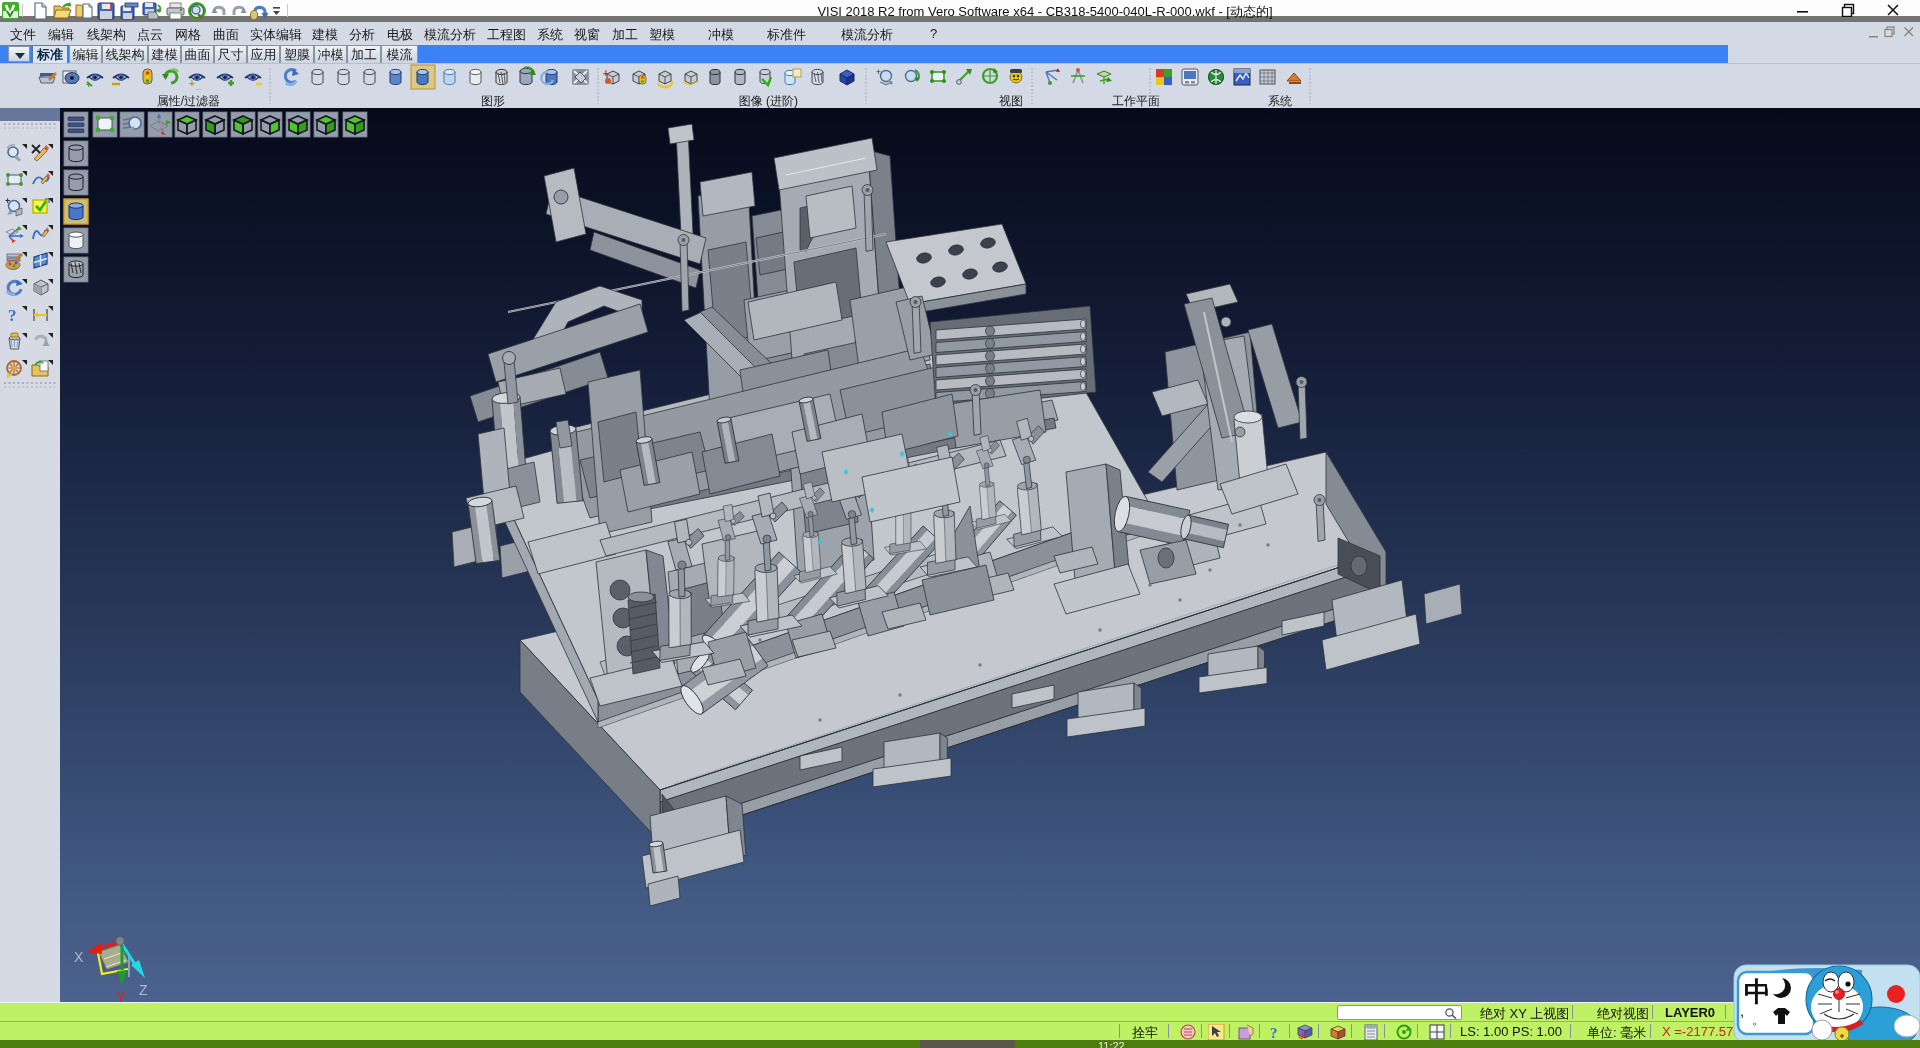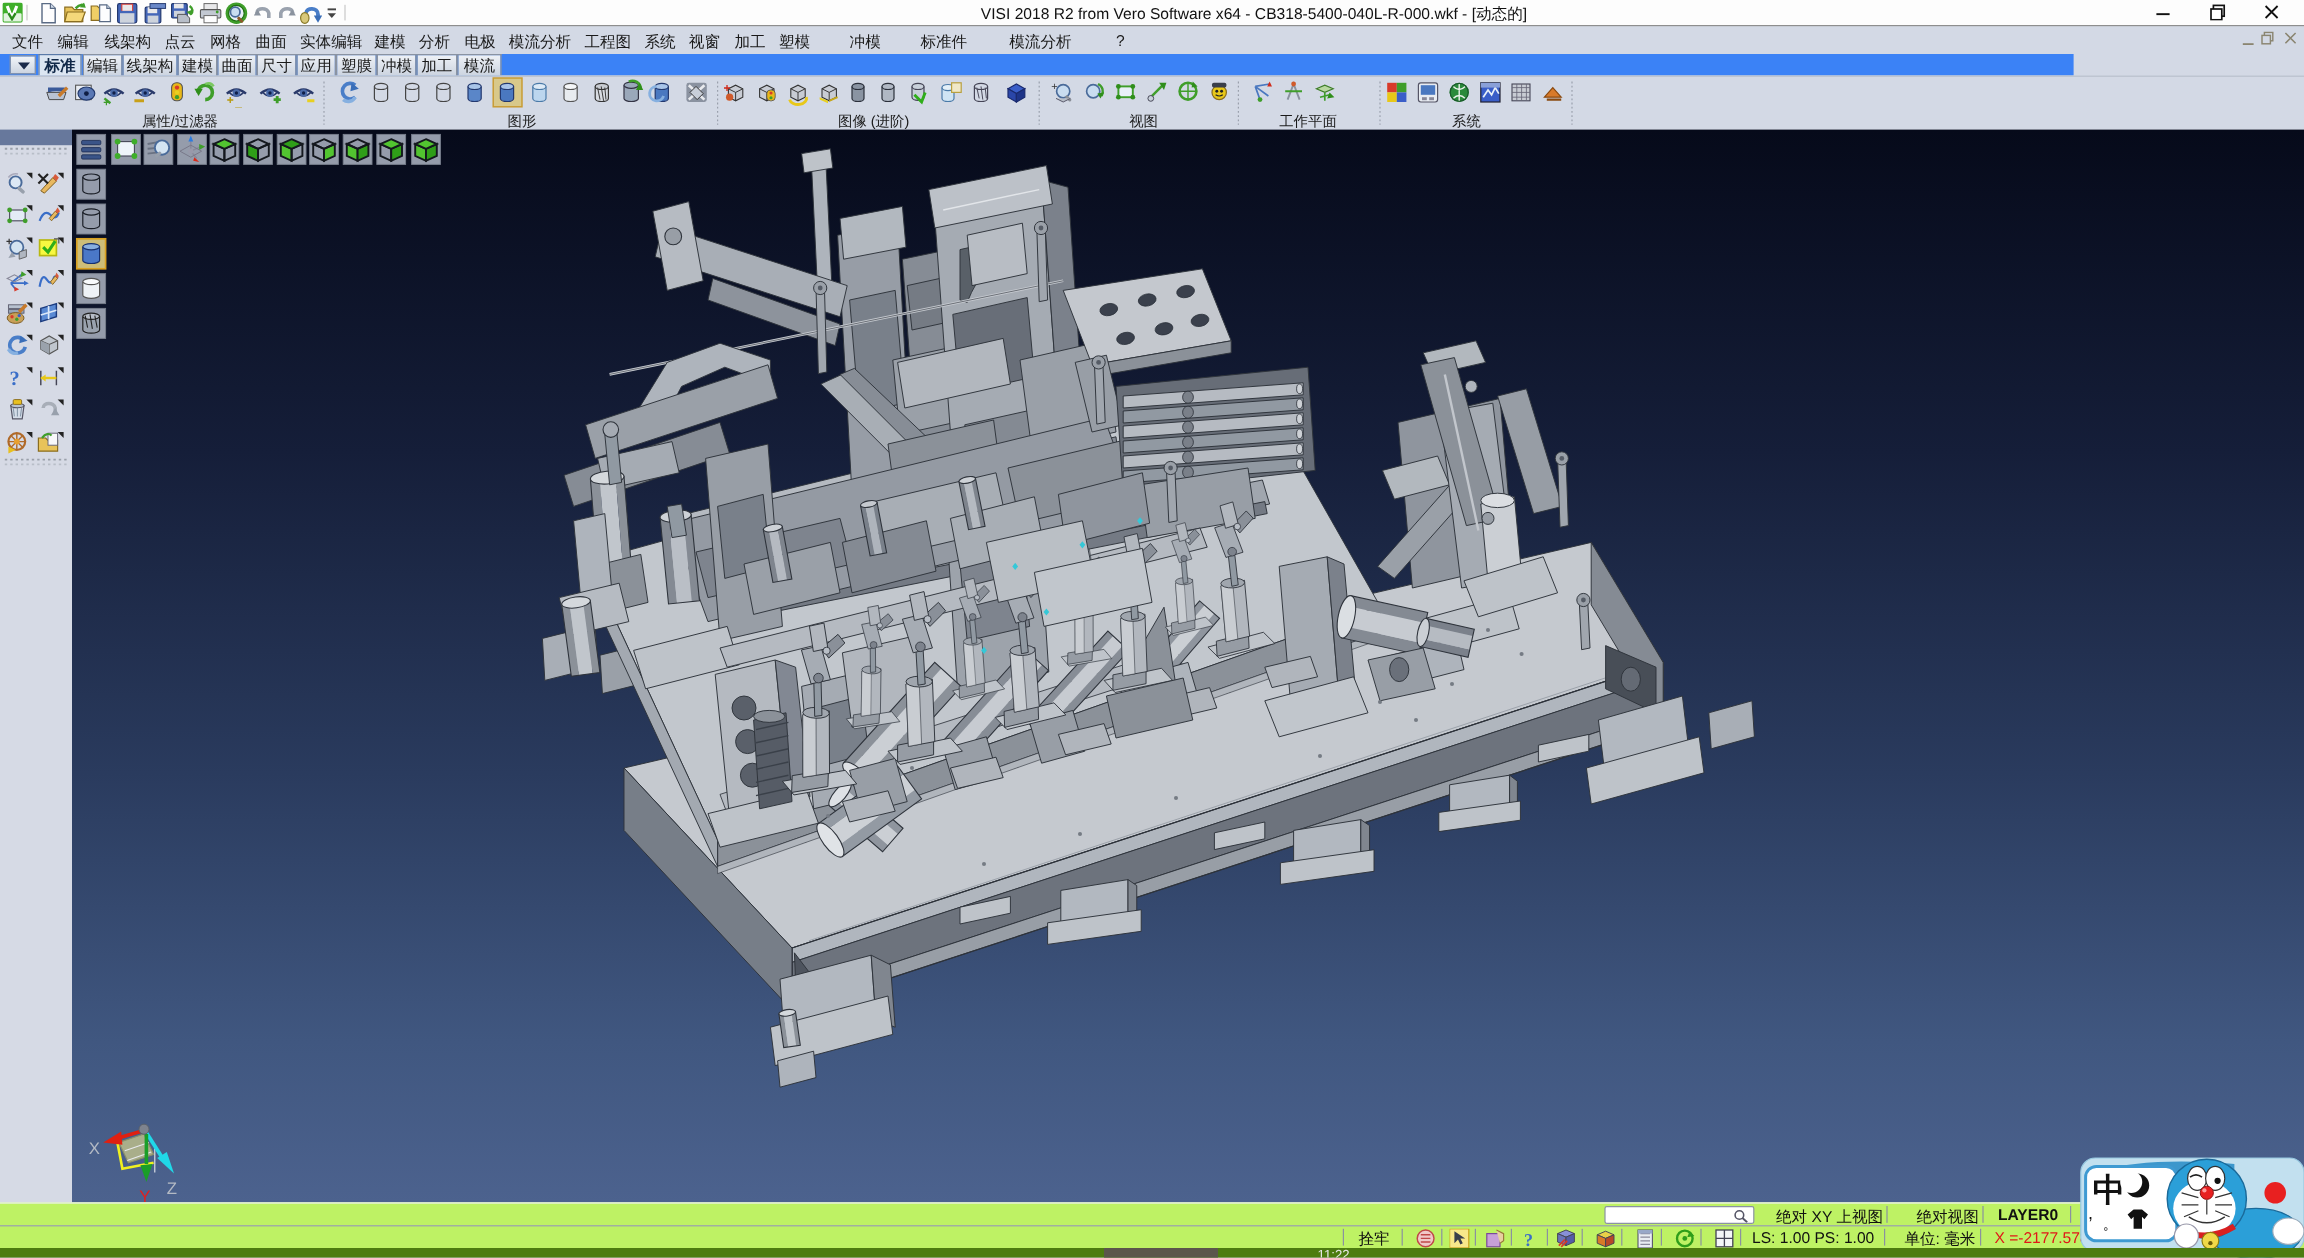--- a/index.html
+++ b/index.html
@@ -1,25 +1,25 @@
 <!DOCTYPE html>
 <html><head><meta charset="utf-8"><style>
 *{margin:0;padding:0;box-sizing:border-box}
 html,body{width:1920px;height:1048px;overflow:hidden;font-family:"Liberation Sans",sans-serif;background:#d3d9e5}
-.titlebar{position:absolute;left:0;top:0;width:1920px;height:22px;background:#fdfdfd;border-bottom:1px solid #737373}
+.titlebar{position:absolute;left:0;top:0;width:1920px;height:22px;background:#fdfdfd;border-bottom:6px solid #737373}
 .tb{position:absolute}
 .title-text{position:absolute;left:0;top:3px;width:1920px;text-align:center;font-size:13px;color:#111}
 .menubar{position:absolute;left:0;top:22px;width:1920px;height:23px;background:#d3d9e5}
 .mi{position:absolute;top:4px;font-size:13px;color:#1a1a1a}
 .tabbar{position:absolute;left:0;top:45px;width:1728px;height:18px;background:#3b82f6}
 .tab-drop{position:absolute;left:8px;top:1px;width:22px;height:16px;background:linear-gradient(#f2f5f9,#ccd4e0);border:1px solid #8a93a2}
 .tab{position:absolute;top:0;height:18px;line-height:17px;text-align:center;font-size:13px;color:#1a1a1a;background:linear-gradient(#eef1f6,#ccd4e0);border:1px solid #8a93a2;border-bottom:none}
 .tab.act{background:#dce6f2;font-weight:bold;color:#102848;border-color:#5a7aa8}
 .toolbar{position:absolute;left:0;top:63px;width:1920px;height:45px;background:#d3d9e5;border-top:1px solid #b8c0cc}
-.tlabel{position:absolute;top:29px;width:140px;text-align:center;font-size:12px;color:#1a1a1a}
+.tlabel{position:absolute;top:29px;width:140px;text-align:right;font-size:12px;color:#1a1a1a}
 .leftbar{position:absolute;left:0;top:108px;width:60px;height:894px;background:#d6dae5;z-index:5}
 .vp{position:absolute;left:0;top:0;z-index:1}
 .fbt{z-index:2}
 .status1{position:absolute;left:0;top:1002px;width:1920px;height:19px;background:#bef264;border-top:1px solid #f0f2f6;z-index:10}
 .status2{position:absolute;left:0;top:1021px;width:1920px;height:19px;background:#bef264;border-top:1px solid #9aa0ac;z-index:10}
 .st{position:absolute;top:2px;font-size:13px;color:#111}
 .sep{position:absolute;top:2px;width:1px;height:14px;background:#8a92a0}
 .taskbar{position:absolute;left:0;top:1040px;width:1920px;height:8px;background:#4d7c0f;z-index:60}
 </style></head><body>
 <svg class="vp" width="1920" height="1048" viewBox="0 0 1920 1048">

